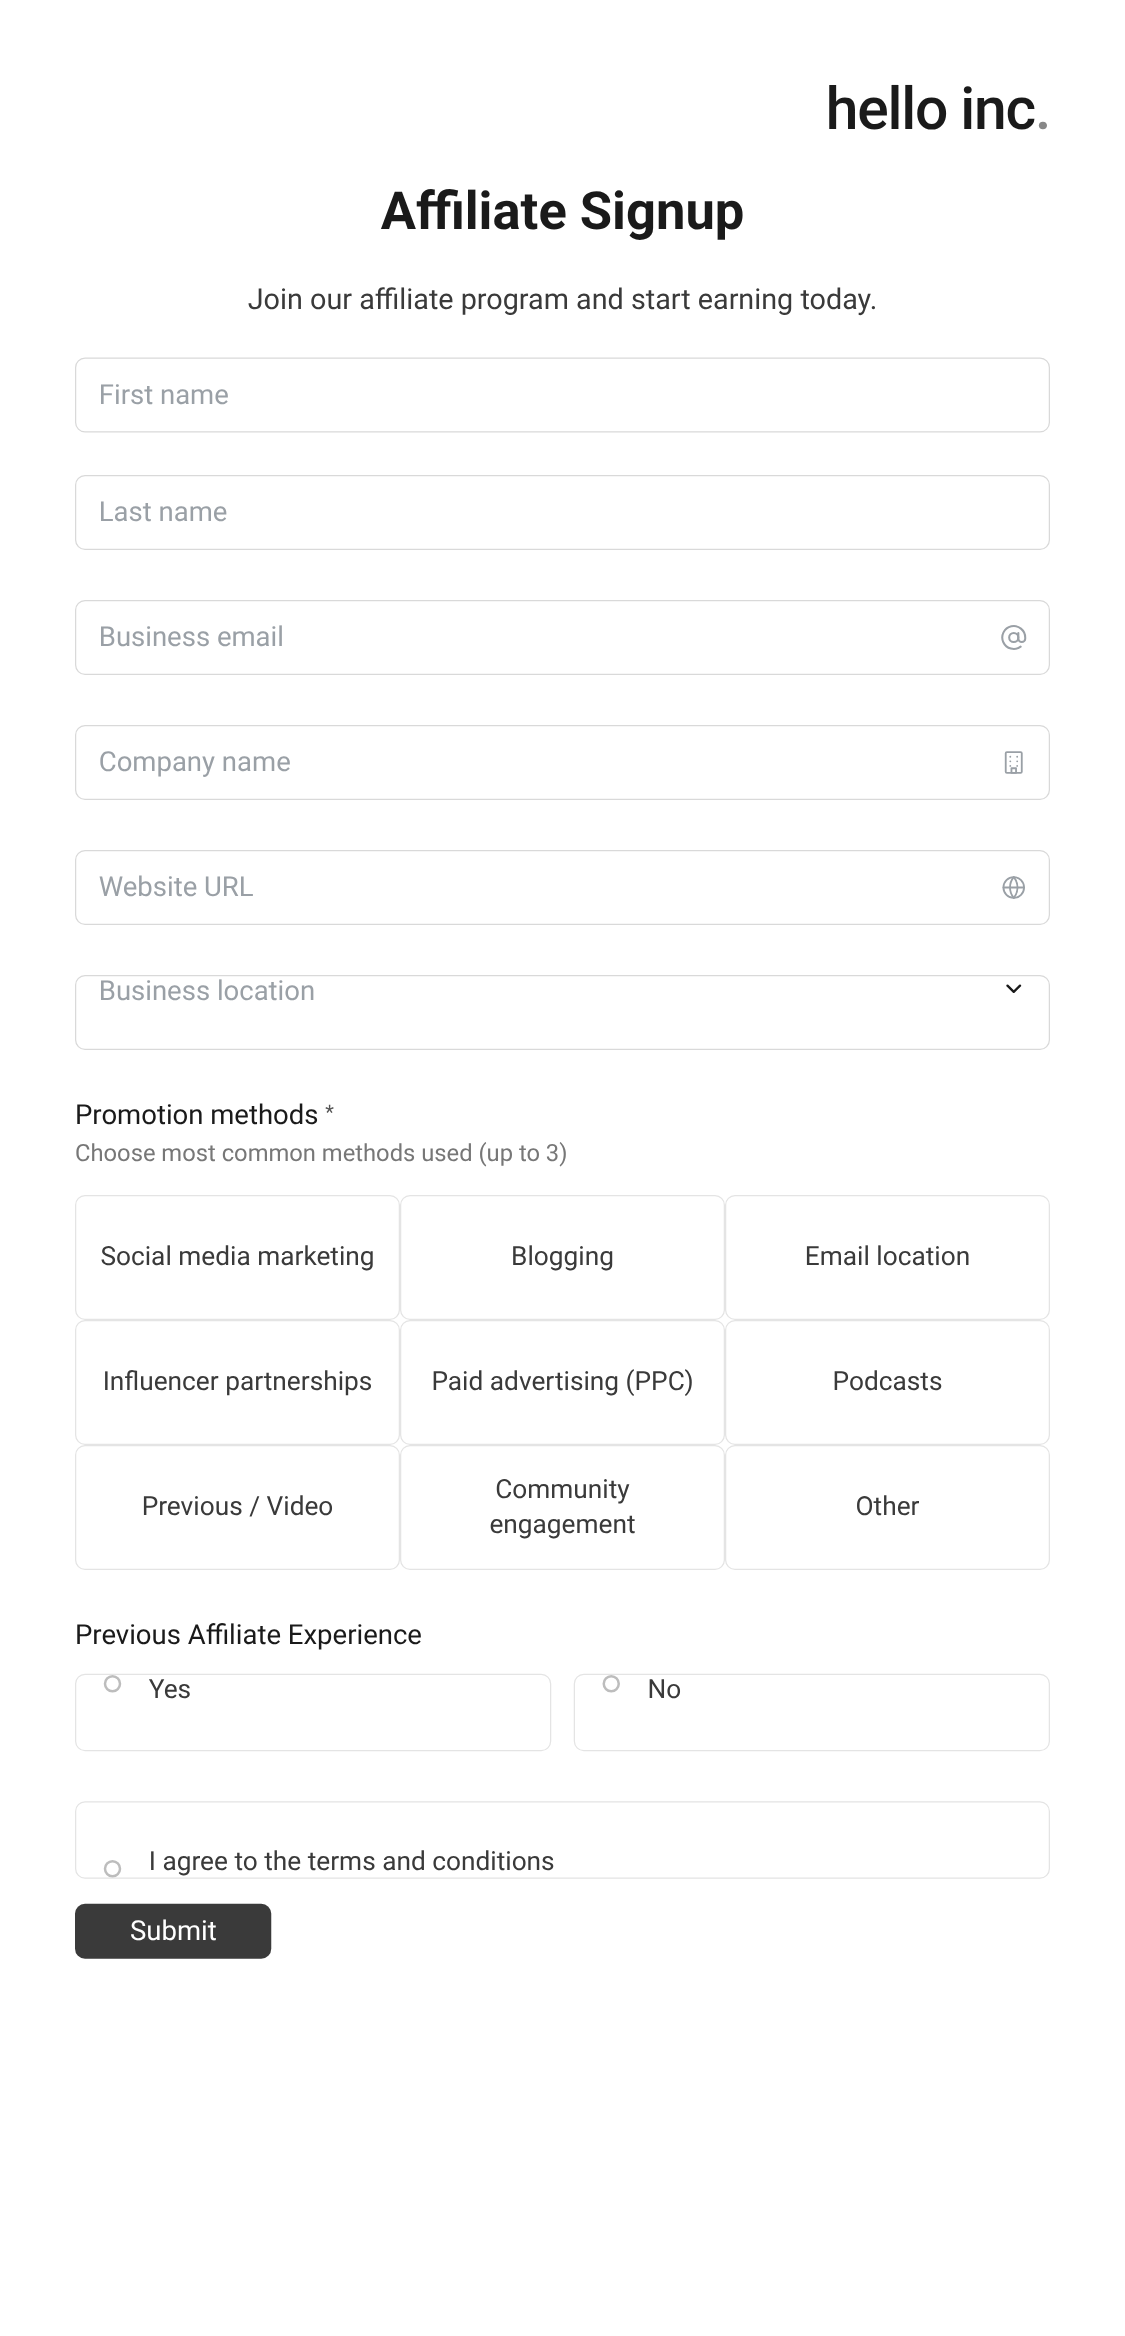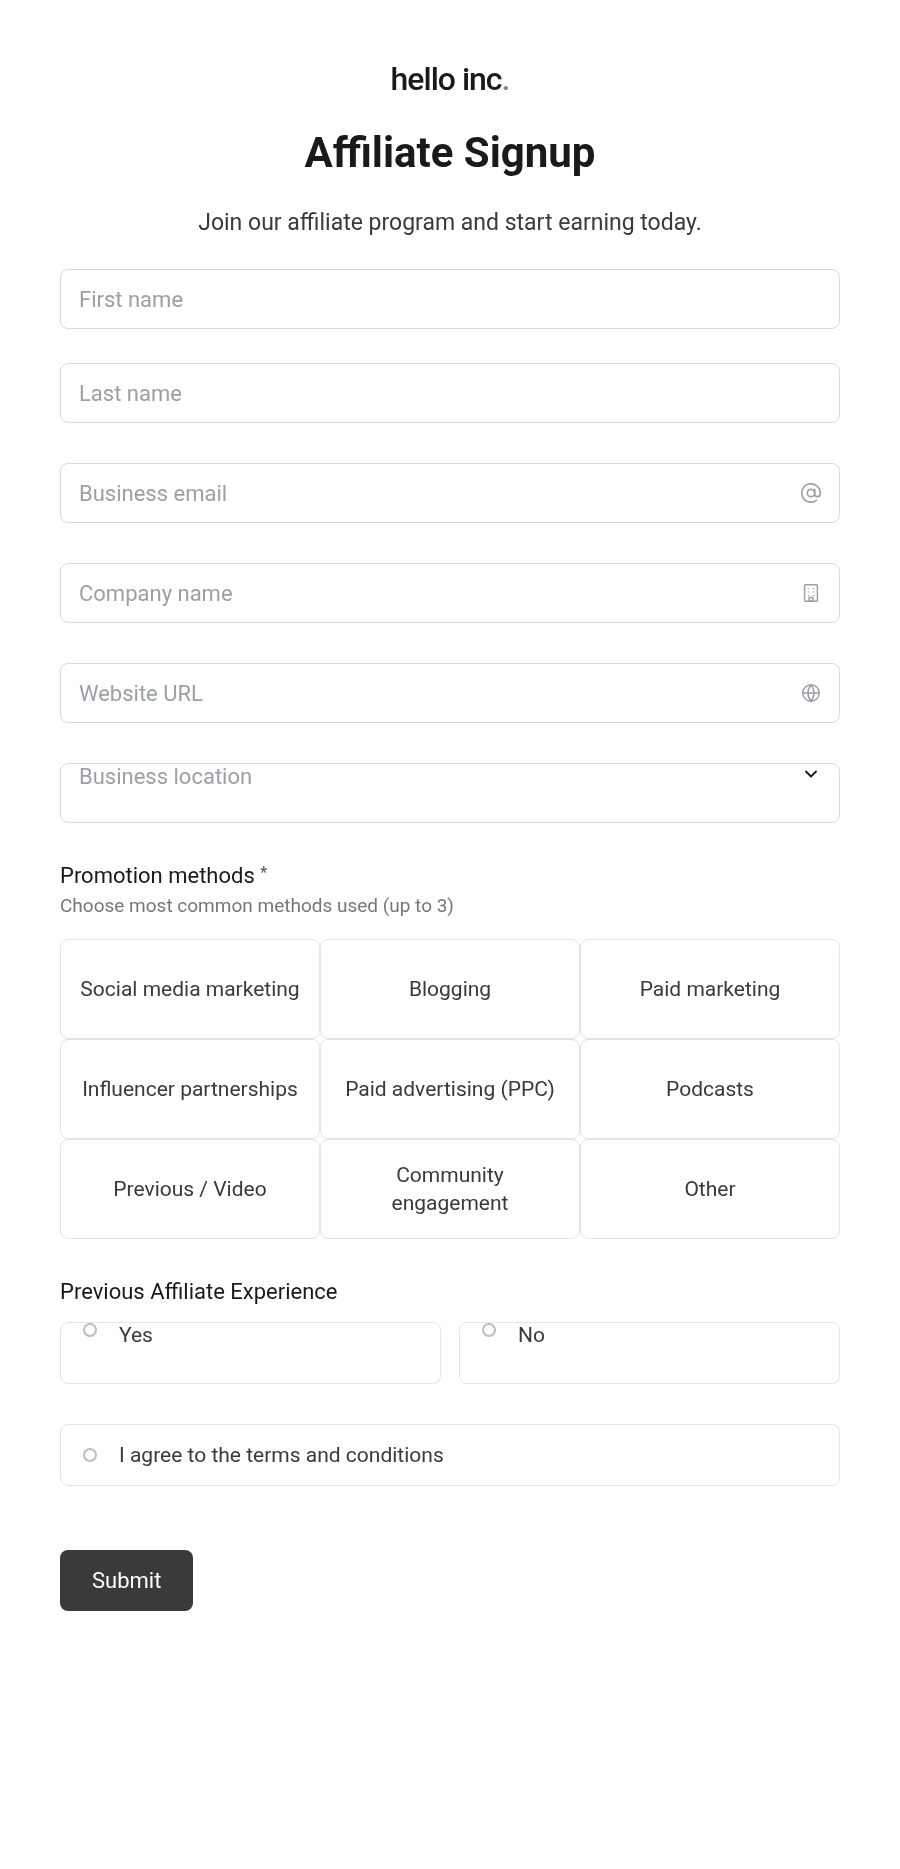--- a/index.html
+++ b/index.html
@@ -9,22 +9,22 @@
   }
   body {
     font-family: -apple-system, BlinkMacSystemFont, "Segoe UI", Roboto, Helvetica, Arial, sans-serif;
     background: #fff;
     color: #1a1a1a;
     width: 900px;
     margin: 0 auto;
     padding: 60px 60px 100px 60px;
   }
   .logo {
-    text-align: center;
-    font-size: 32px;
+    text-align: right;
+    font-size: 47px;
     font-weight: 500;
     letter-spacing: -1px;
     color: #1a1a1a;
   }
   .logo .dot {
     color: #888;
   }
   h1 {
     text-align: center;
     font-size: 42px;
@@ -139,35 +139,35 @@
     height: 14px;
     border: 2px solid #bdbdbd;
     border-radius: 50%;
     flex-shrink: 0;
   }
   .terms-box {
     border: 1px solid #e4e4e4;
     border-radius: 8px;
     height: 62px;
     display: flex;
-    align-items: center;
+    align-items: flex-end;
     padding: 0 22px;
     font-size: 21px;
     color: #3a3a3a;
     cursor: pointer;
     gap: 22px;
-    margin-bottom: 64px;
+    margin-bottom: 20px;
   }
   .submit-btn {
     background: #3a3a3a;
     color: #fff;
     border: none;
     border-radius: 8px;
-    height: 61px;
-    padding: 0 32px;
+    height: 44px;
+    padding: 0 44px;
     font-size: 22px;
     cursor: pointer;
     font-family: inherit;
   }
   .chev {
     width: 20px;
     height: 20px;
     color: #1a1a1a;
   }
 </style>
@@ -253,21 +253,21 @@
 <div class="section-help">Choose most common methods used (up to 3)</div>
 
 <div class="chips">
   <div class="chip">
       <span>Social media marketing</span>
     </div>
   <div class="chip">
       <span>Blogging</span>
     </div>
   <div class="chip">
-      <span>Paid marketing</span>
+      <span>Email location</span>
     </div>
   <div class="chip">
       <span>Influencer partnerships</span>
     </div>
   <div class="chip">
       <span>Paid advertising (PPC)</span>
     </div>
   <div class="chip">
       <span>Podcasts</span>
     </div>

